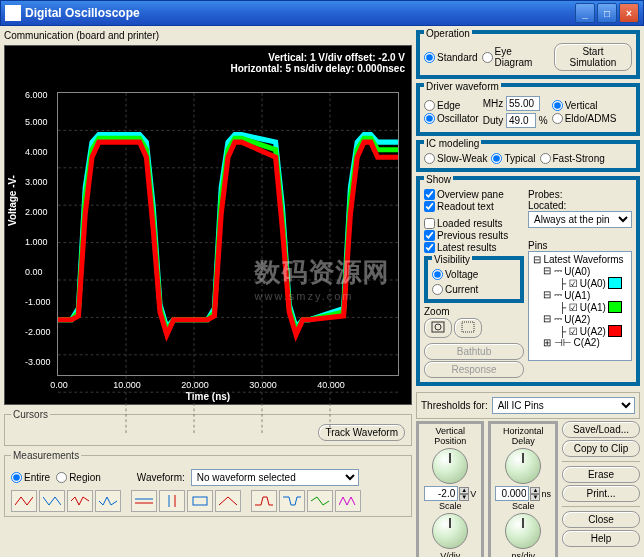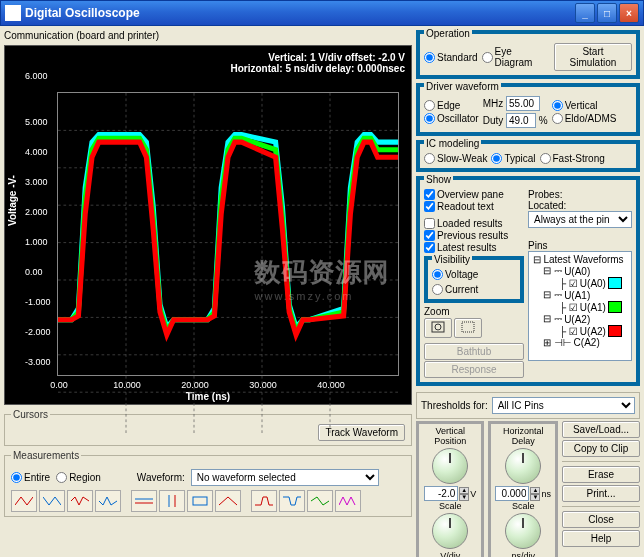--- a/index.html
+++ b/index.html
@@ -14,21 +14,21 @@
 .leftcol{width:408px;display:flex;flex-direction:column;gap:4px}
 .rightcol{flex:1;display:flex;flex-direction:column;gap:2px}
 fieldset{border:1px solid #b5b2a0;padding:4px 6px 6px;background:#ece9d8}
 legend{font-size:10px;padding:0 2px;color:#333}
 .grp{border:4px solid #0369a1;padding:2px 4px 4px;margin-bottom:2px}
 .grp .lg{font-size:10px;position:relative;top:-8px;background:#ece9d8;padding:0 2px;display:inline-block}
 .row{display:flex;align-items:center;gap:4px;margin-top:-4px}
 label.radio{display:inline-flex;align-items:center;gap:2px;font-size:10px;cursor:pointer}
 input[type=radio],input[type=checkbox]{width:11px;height:11px;margin:0}
 label.chk{display:inline-flex;align-items:center;gap:2px;font-size:10px;cursor:pointer}
-button{background:#ece9d8;border:1px solid #999;border-radius:2px;padding:2px 6px;font-size:10px;cursor:pointer;box-shadow:inset 1px 1px 0 #fff}
+button{background:#ece9d8;border:1px solid #999;border-radius:8px;padding:2px 6px;font-size:10px;cursor:pointer;box-shadow:inset 1px 1px 0 #fff}
 button:disabled{color:#999}
 input[type=text]{border:1px solid #7f9db9;padding:1px 2px;font-size:10px;background:#fff}
 select{border:1px solid #7f9db9;font-size:10px;background:#fff;padding:1px}
 .scope{background:#000;color:#0f0;height:360px;padding:6px;position:relative;border:1px solid #555}
 .scope-header{text-align:right;color:#fff;font-size:10px;font-weight:bold}
 .scope-plot{position:absolute;top:46px;left:52px;right:12px;bottom:28px;border:1px solid #888}
 .scope .yl{color:#fff;position:absolute;left:2px;top:180px;transform:rotate(-90deg);transform-origin:left top;font-size:10px;font-weight:bold}
 .scope .xtk{position:absolute;bottom:14px;color:#fff;font-size:9px;transform:translateX(-50%)}
 .scope .ytk{position:absolute;left:20px;color:#fff;font-size:9px;transform:translateY(-50%)}
 .scope .xl{position:absolute;bottom:2px;left:50%;transform:translateX(-50%);color:#fff;font-size:10px;font-weight:bold}
@@ -79,21 +79,21 @@
     <div style="display:flex;align-items:center;gap:2px">
       <span>Communication (board and printer)</span>
     </div>
 
     <div class="scope">
       <div class="scope-header">Vertical: 1 V/div  offset: -2.0 V</div>
       <div class="scope-header">Horizontal: 5 ns/div  delay: 0.000nsec</div>
       <div class="yl">Voltage  -V-</div>
       <div class="xl">Time (ns)</div>
 
-      <div class="ytk" style="top:30px">6.000</div>
+      <div class="ytk" style="top:49px">6.000</div>
       <div class="ytk" style="top:76px">5.000</div>
       <div class="ytk" style="top:106px">4.000</div>
       <div class="ytk" style="top:136px">3.000</div>
       <div class="ytk" style="top:166px">2.000</div>
       <div class="ytk" style="top:196px">1.000</div>
       <div class="ytk" style="top:226px">0.00</div>
       <div class="ytk" style="top:256px">-1.000</div>
       <div class="ytk" style="top:286px">-2.000</div>
       <div class="ytk" style="top:316px">-3.000</div>
 
@@ -138,21 +138,21 @@
         <label class="radio">
             <input type="radio" checked="" style="">
             <span>Entire</span>
           </label>
         <label class="radio">
             <input type="radio" style="">
             <span>Region</span>
           </label>
         <span style="width:24px"></span>
         <span>Waveform:</span>
-        <select style="width:188px">
+        <select style="width:168px">
           <option>No waveform selected</option>
         </select>
       </div>
       <div class="iconbar">
         <div class="ib">
             <svg width="18" height="12">
               <polyline points="0,10 6,2 12,10 18,2" stroke="#c00" fill="none"></polyline>
             </svg>
           </div>
         <div class="ib">

